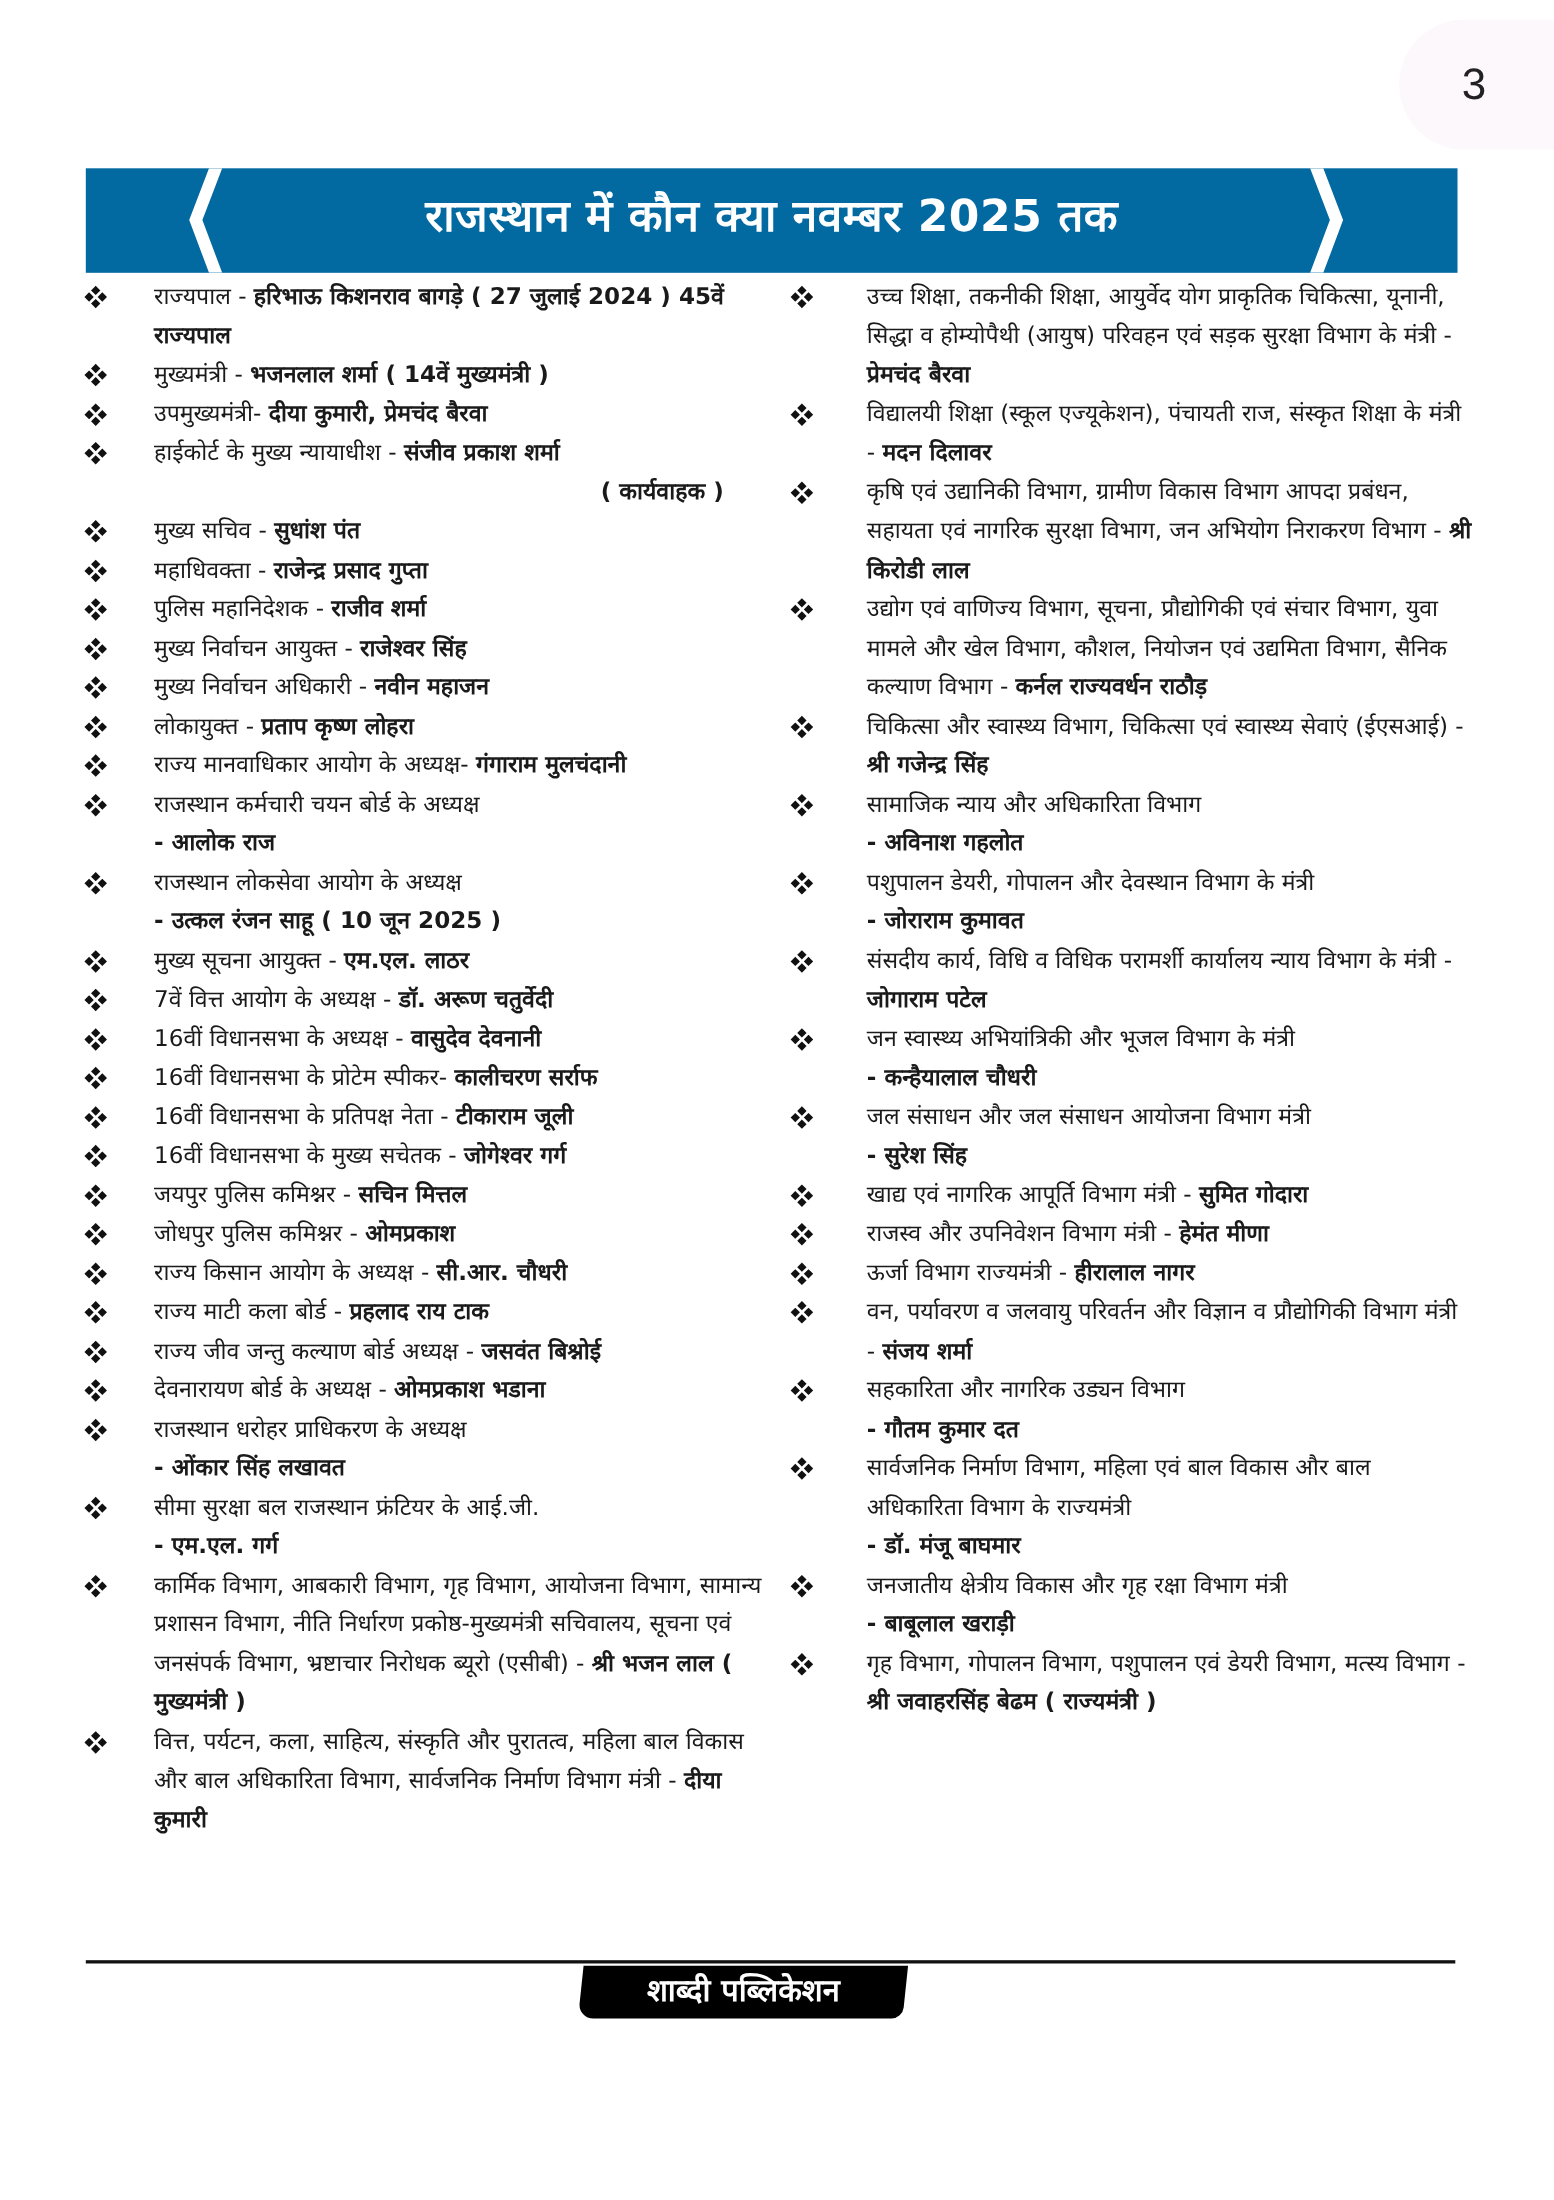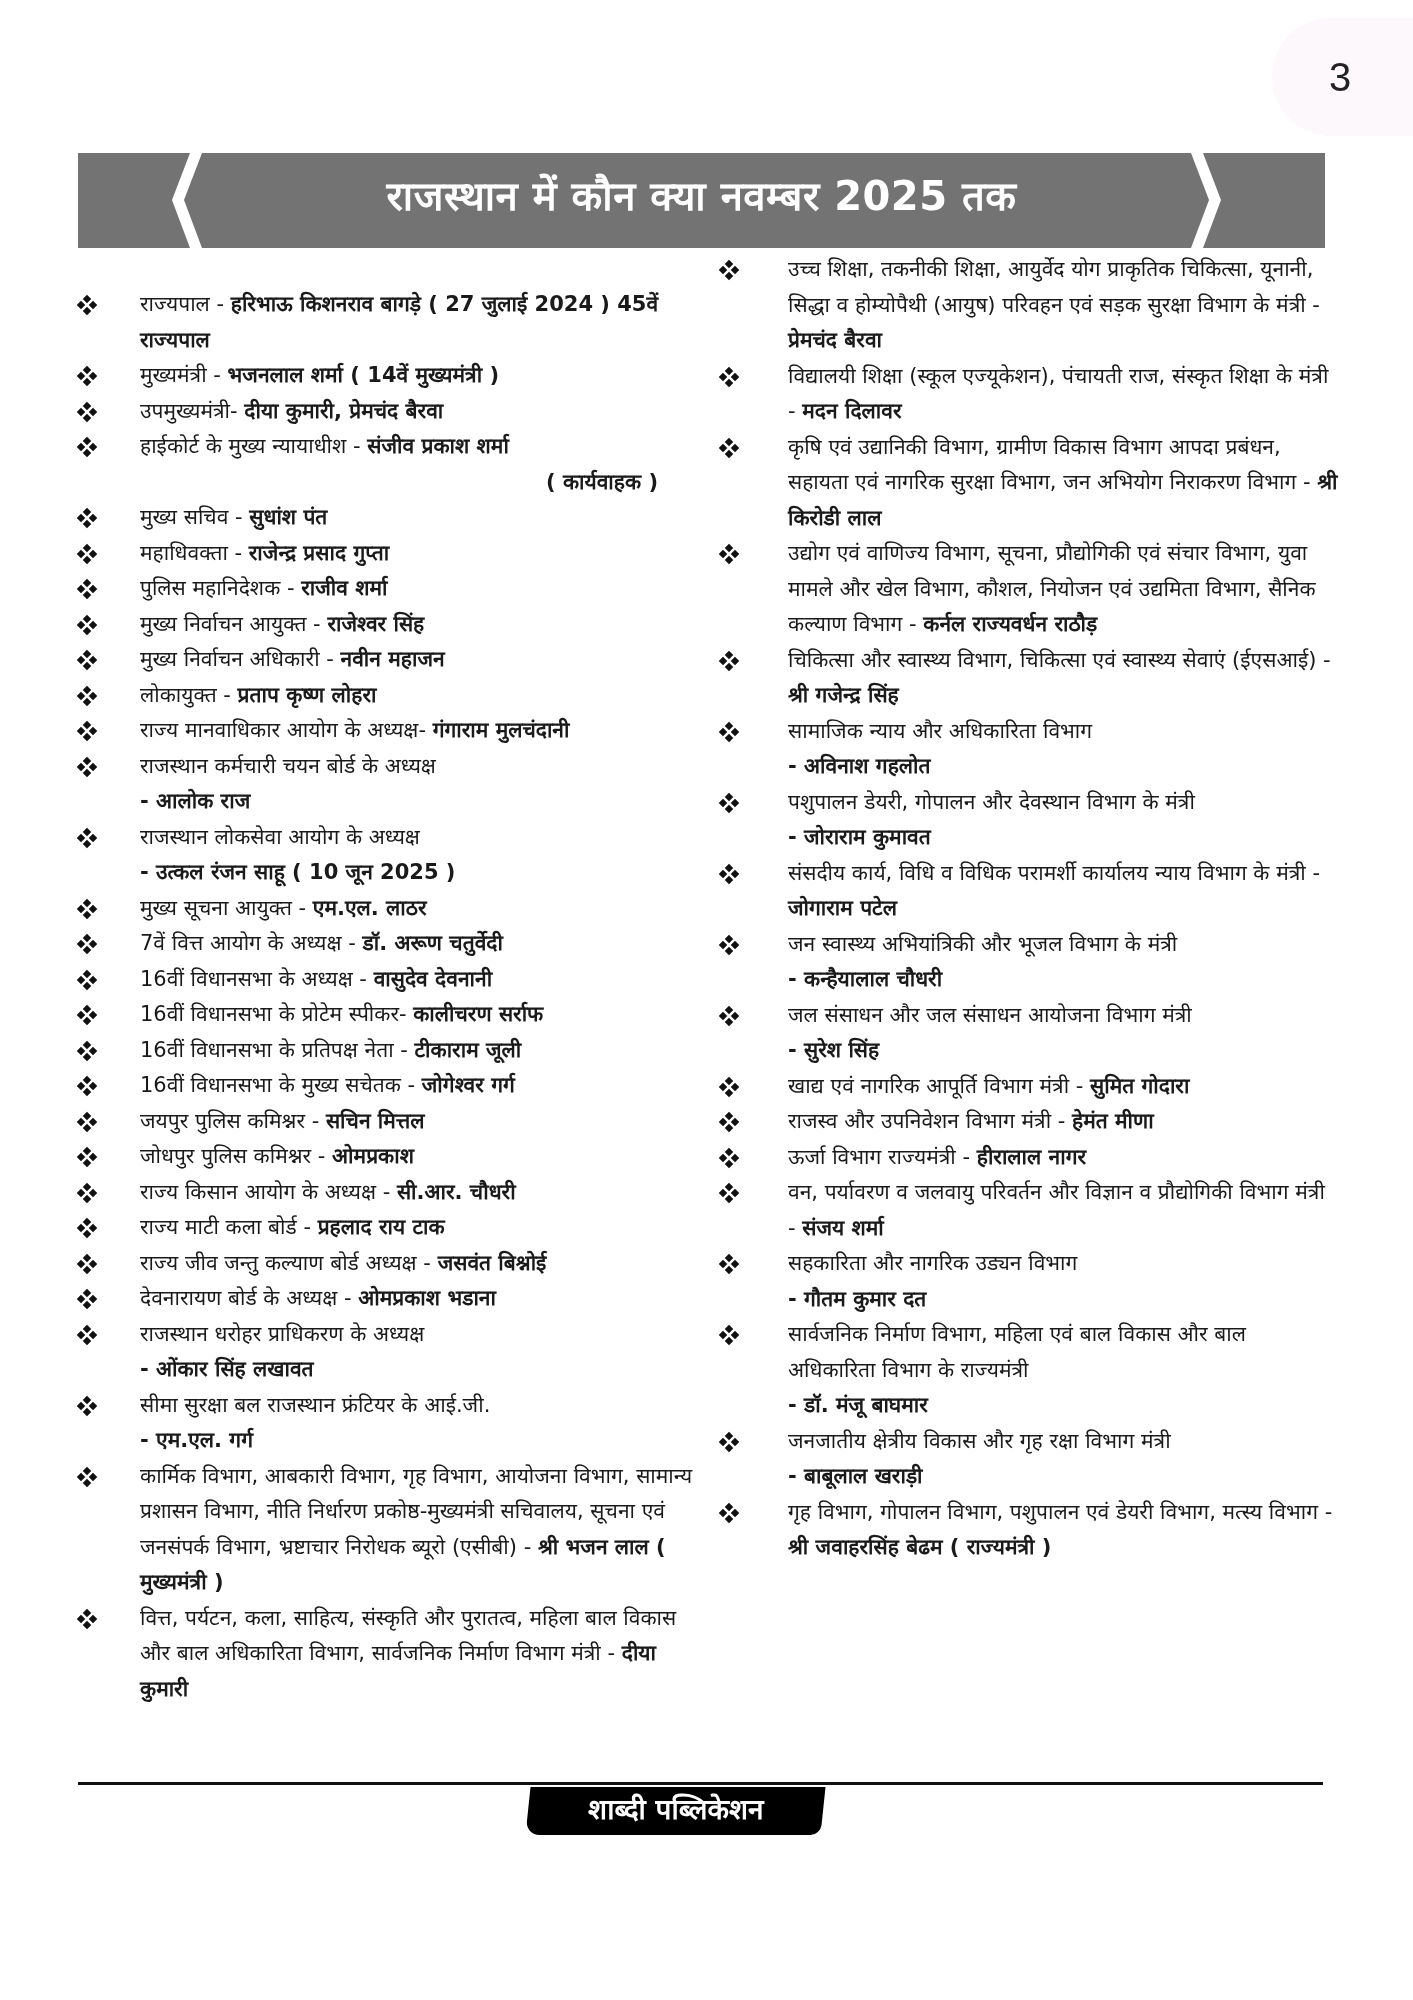--- a/index.html
+++ b/index.html
@@ -11,30 +11,30 @@
     position: absolute; left: 1272px; top: 18px; width: 150px; height: 118px;
     background: #fdf8fb; border-radius: 60px 0 0 60px;
     display: flex; align-items: center; justify-content: center;
   }
   .page-num {
     font-family: "Liberation Sans", sans-serif; font-size: 40px; color: #222;
     margin-left: -14px;
   }
   .banner {
     position: absolute; left: 78px; top: 153px; width: 1247px; height: 95px;
-    background: #737373;
+    background: #0369a1;
   }
   .banner svg { position: absolute; left: 0; top: 0; }
   .banner-title {
     position: absolute; left: 0; right: 0; top: 14px; text-align: center;
     color: #fff; font-weight: bold; font-size: 40px;
     font-family: "DejaVu Sans", sans-serif; letter-spacing: 0.5px;
   }
   .col { position: absolute; top: 252px; }
-  .col-left { left: 78px; width: 620px; margin-top: 35px; }
+  .col-left { left: 78px; width: 620px; }
   .col-right { left: 720px; width: 618px; }
   .item { position: relative; padding-left: 62px; font-size: 21px; line-height: 35.5px; }
   .col-right .item { padding-left: 68px; }
   .bullet {
     position: absolute; left: 0; top: 9px; width: 18px; height: 18px;
   }
   .col-right .bullet { left: 0; }
   .bullet i {
     position: absolute; width: 6px; height: 6px; background: #111; transform: rotate(45deg);
   }

